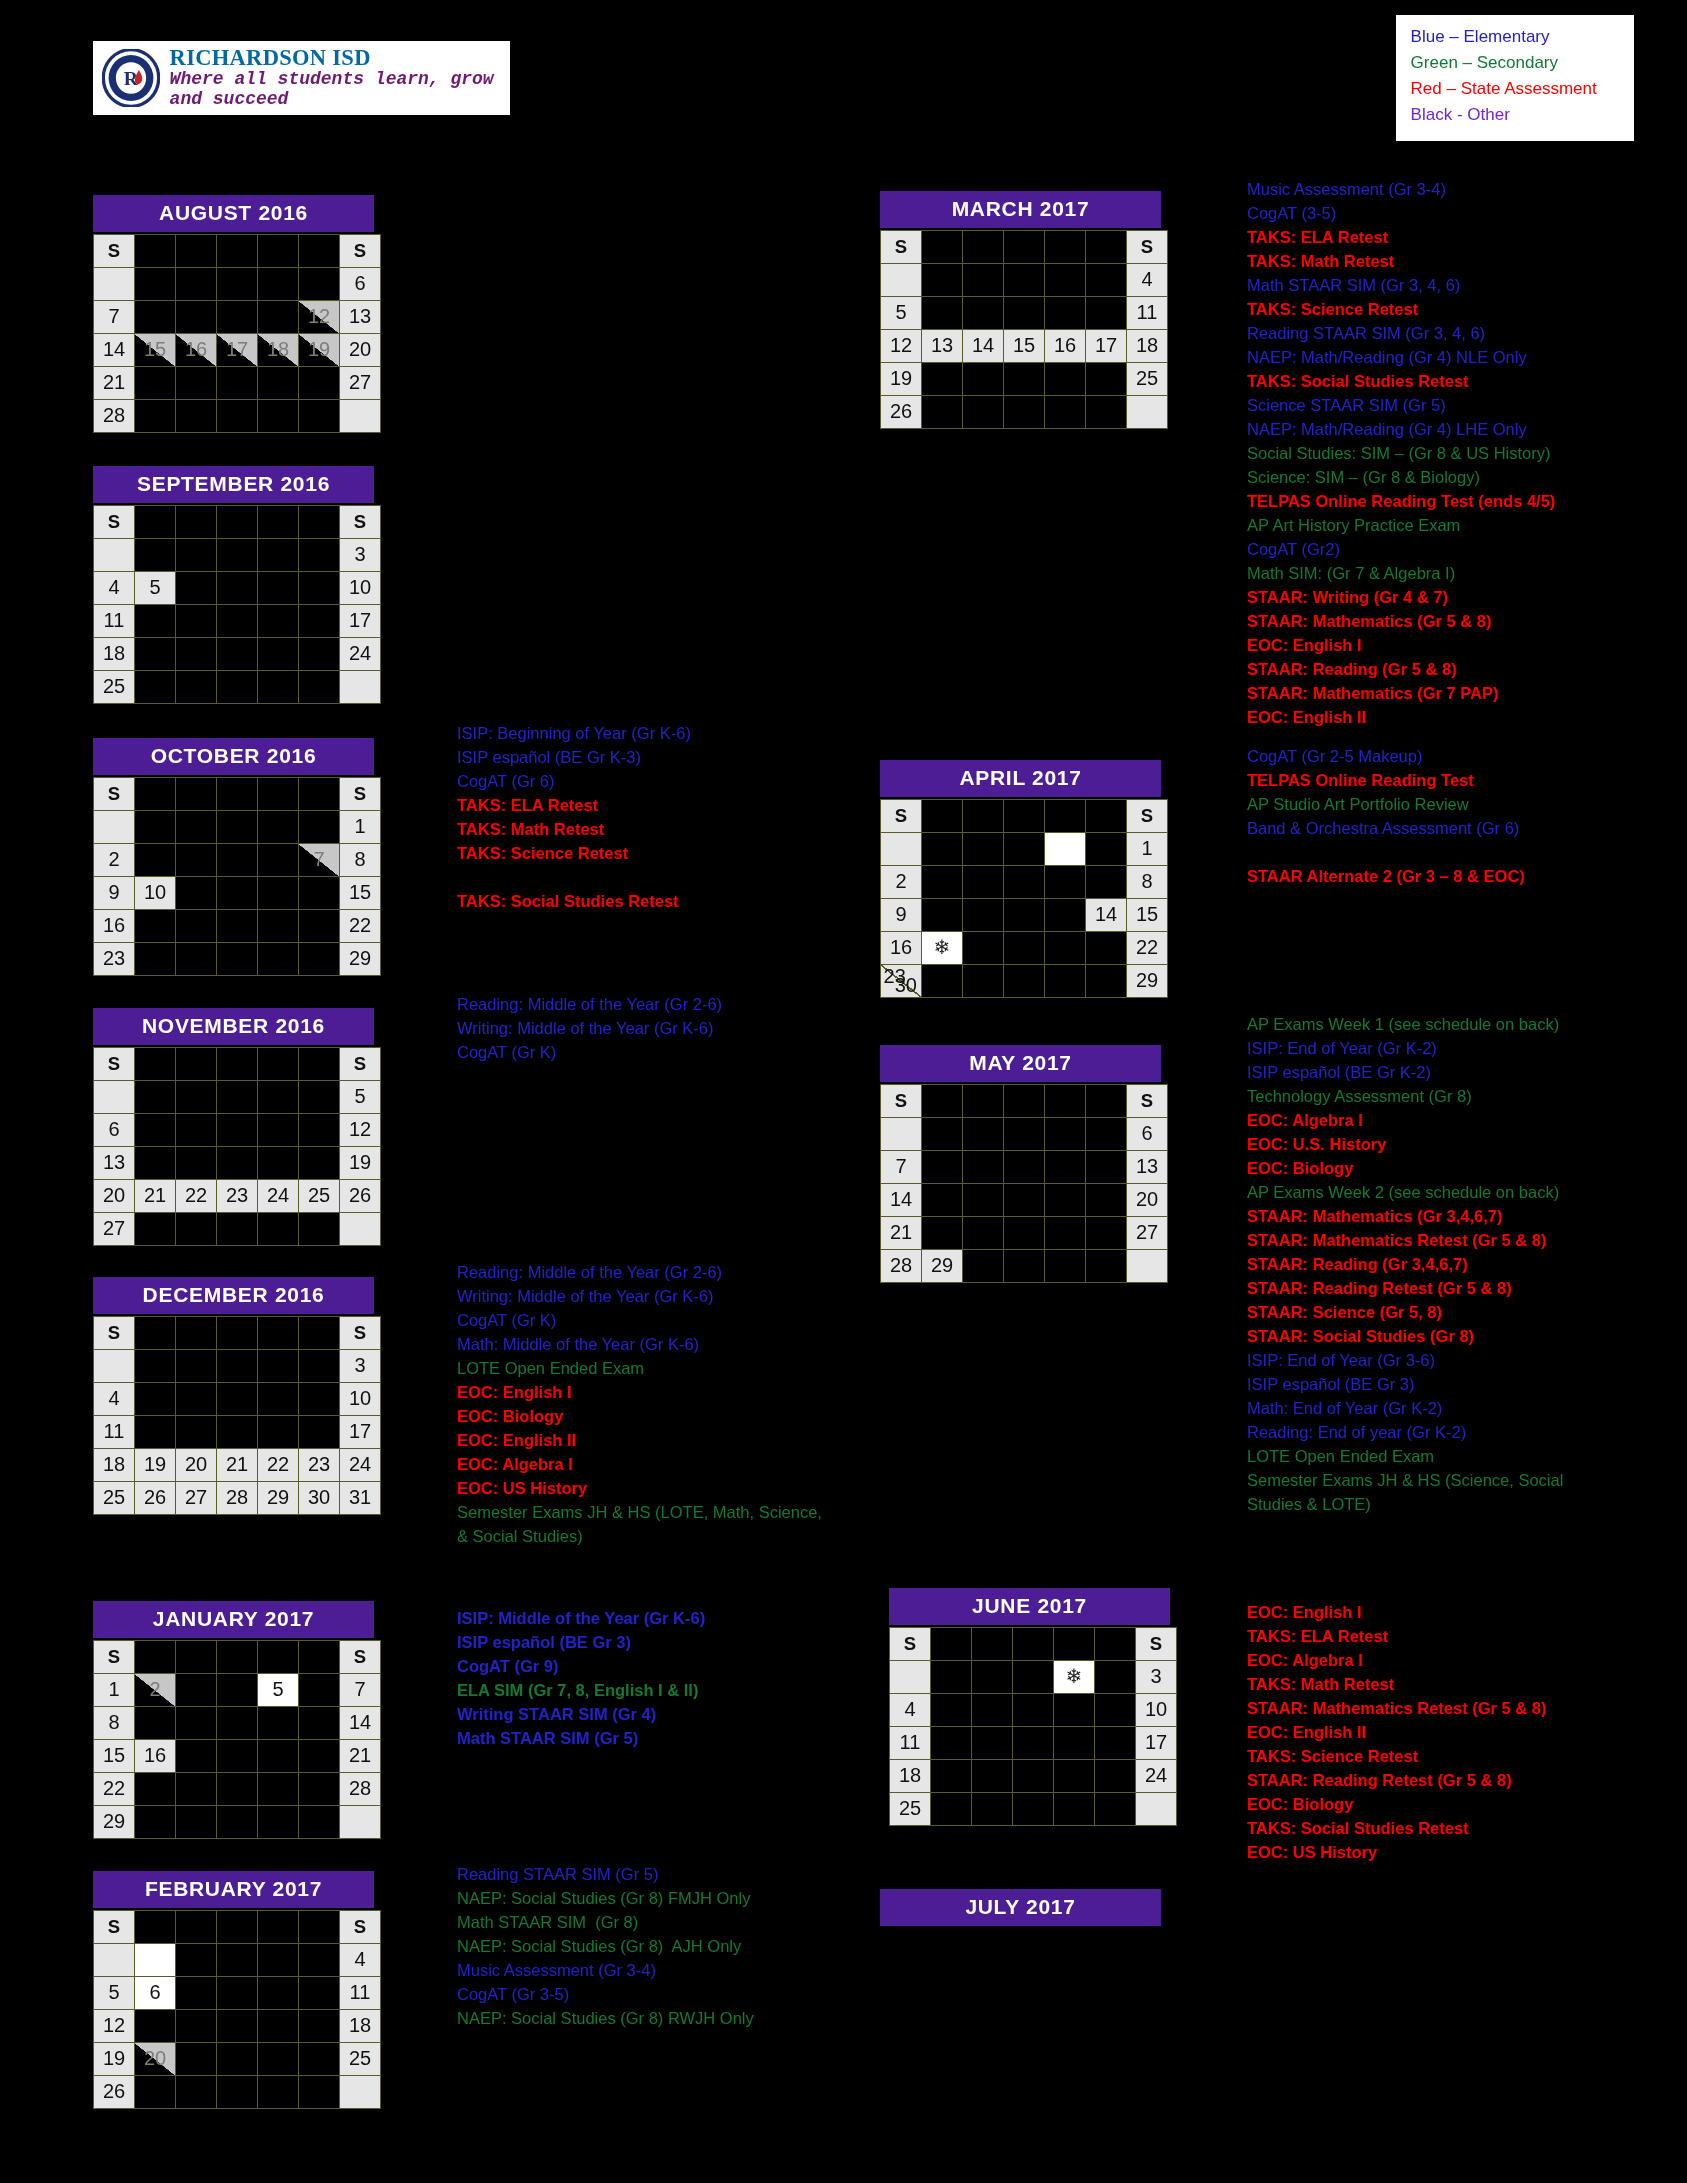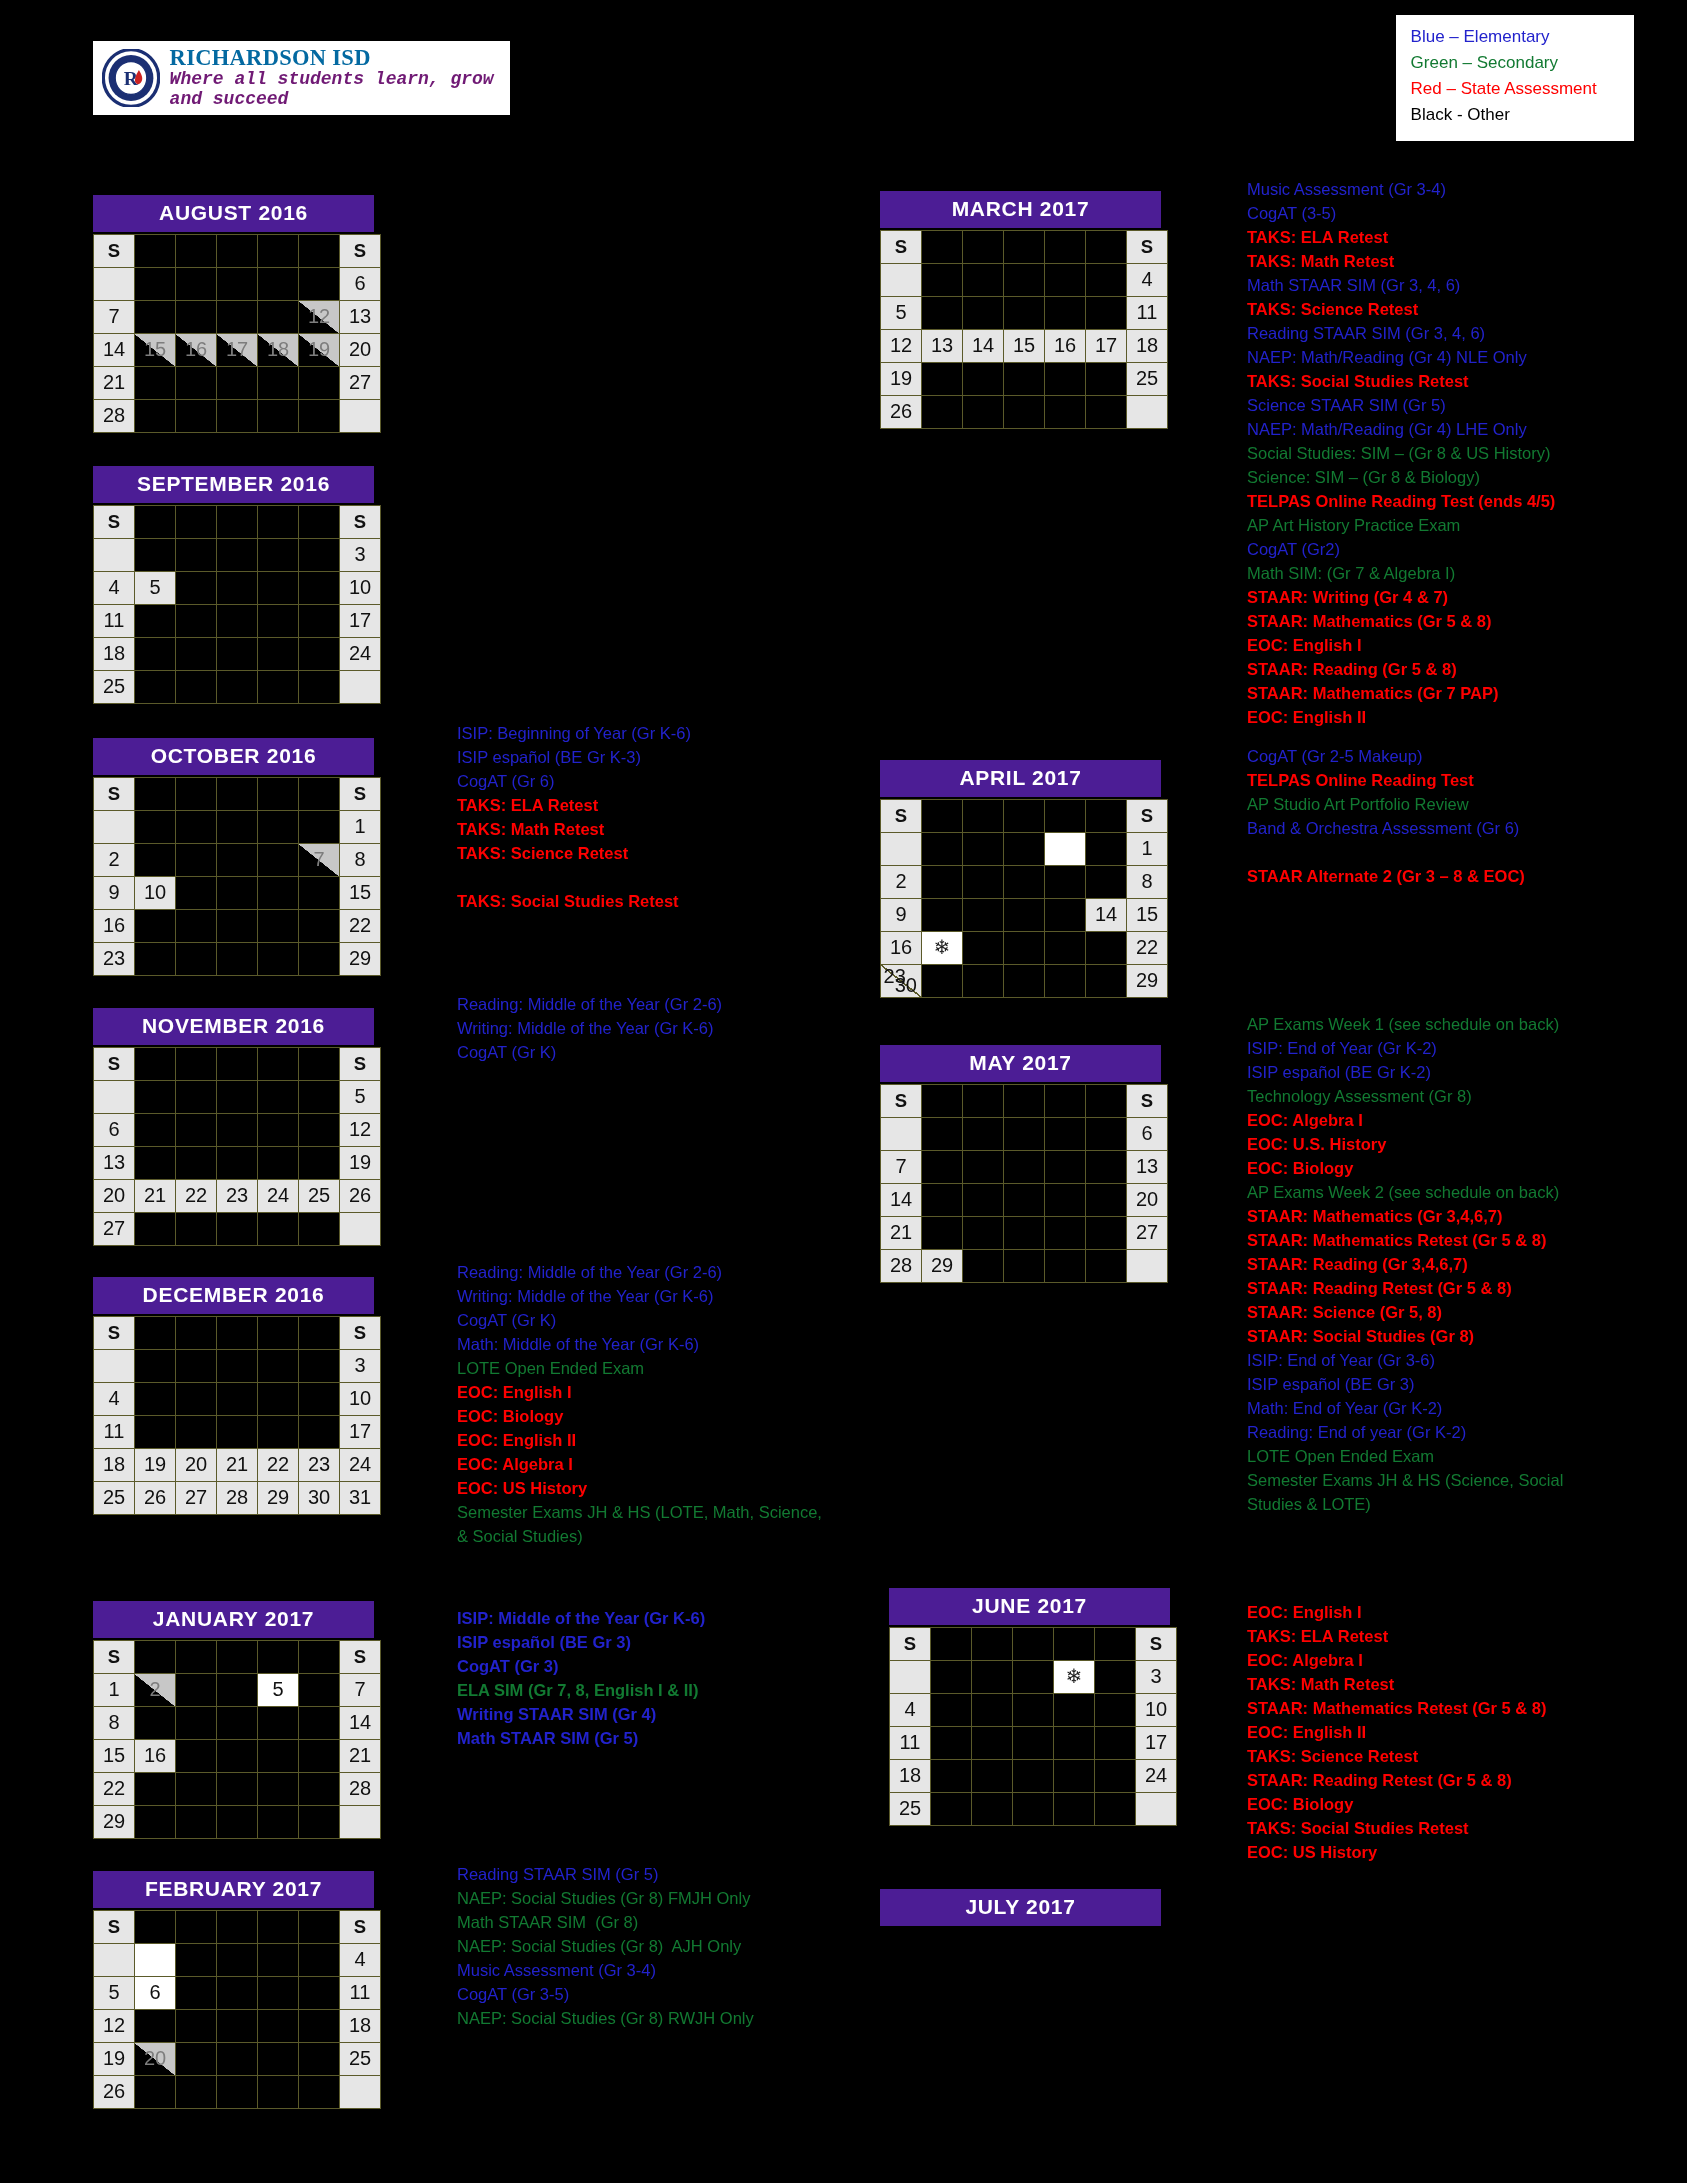--- a/index.html
+++ b/index.html
@@ -62,21 +62,21 @@
   <div class="logo-text">
     <div class="logo-title">RICHARDSON ISD</div>
     <div class="logo-tag">Where all students learn, grow and succeed</div>
   </div>
 </div>
 
 <div class="legend-box">
   <div class="legend-line" style="color:#2222cc">Blue – Elementary</div>
   <div class="legend-line" style="color:#127a32">Green – Secondary</div>
   <div class="legend-line" style="color:#ff0000">Red – State Assessment</div>
-  <div class="legend-line" style="color:#000000">Black - Other</div>
+  <div class="legend-line" style="color:#6d28d9">Black - Other</div>
 </div>
 
 <div class="month" style="left:93px;top:195px;">
   <div class="month-title">AUGUST 2016</div>
   <div>
       <table class="cal">
         <tbody>
           <tr>
             <td class="hd">S</td>
             <td class="dark"></td>
@@ -808,21 +808,21 @@
     <div class="c-red">EOC: English I</div>
     <div class="c-red">EOC: Biology</div>
     <div class="c-red">EOC: English II</div>
     <div class="c-red">EOC: Algebra I</div>
     <div class="c-red">EOC: US History</div>
     <div class="c-green">Semester Exams JH &amp; HS (LOTE, Math, Science, &amp; Social Studies)</div>
   </div>
 <div class="notes" style="left:457px;top:1606px;width:370px;font-weight:bold;">
     <div class="c-blue">ISIP: Middle of the Year (Gr K-6)</div>
     <div class="c-blue">ISIP español (BE Gr 3)</div>
-    <div class="c-blue">CogAT (Gr 3)</div>
+    <div class="c-blue">CogAT (Gr 9)</div>
     <div class="c-green">ELA SIM (Gr 7, 8, English I &amp; II)</div>
     <div class="c-blue">Writing STAAR SIM (Gr 4)</div>
     <div class="c-blue">Math STAAR SIM (Gr 5)</div>
   </div>
 <div class="notes" style="left:457px;top:1862px;width:377px;">
     <div class="c-blue">Reading STAAR SIM (Gr 5)</div>
     <div class="c-green">NAEP: Social Studies (Gr 8) FMJH Only</div>
     <div class="c-green">Math STAAR SIM  (Gr 8)</div>
     <div class="c-green">NAEP: Social Studies (Gr 8)  AJH Only</div>
     <div class="c-blue">Music Assessment (Gr 3-4)</div>

